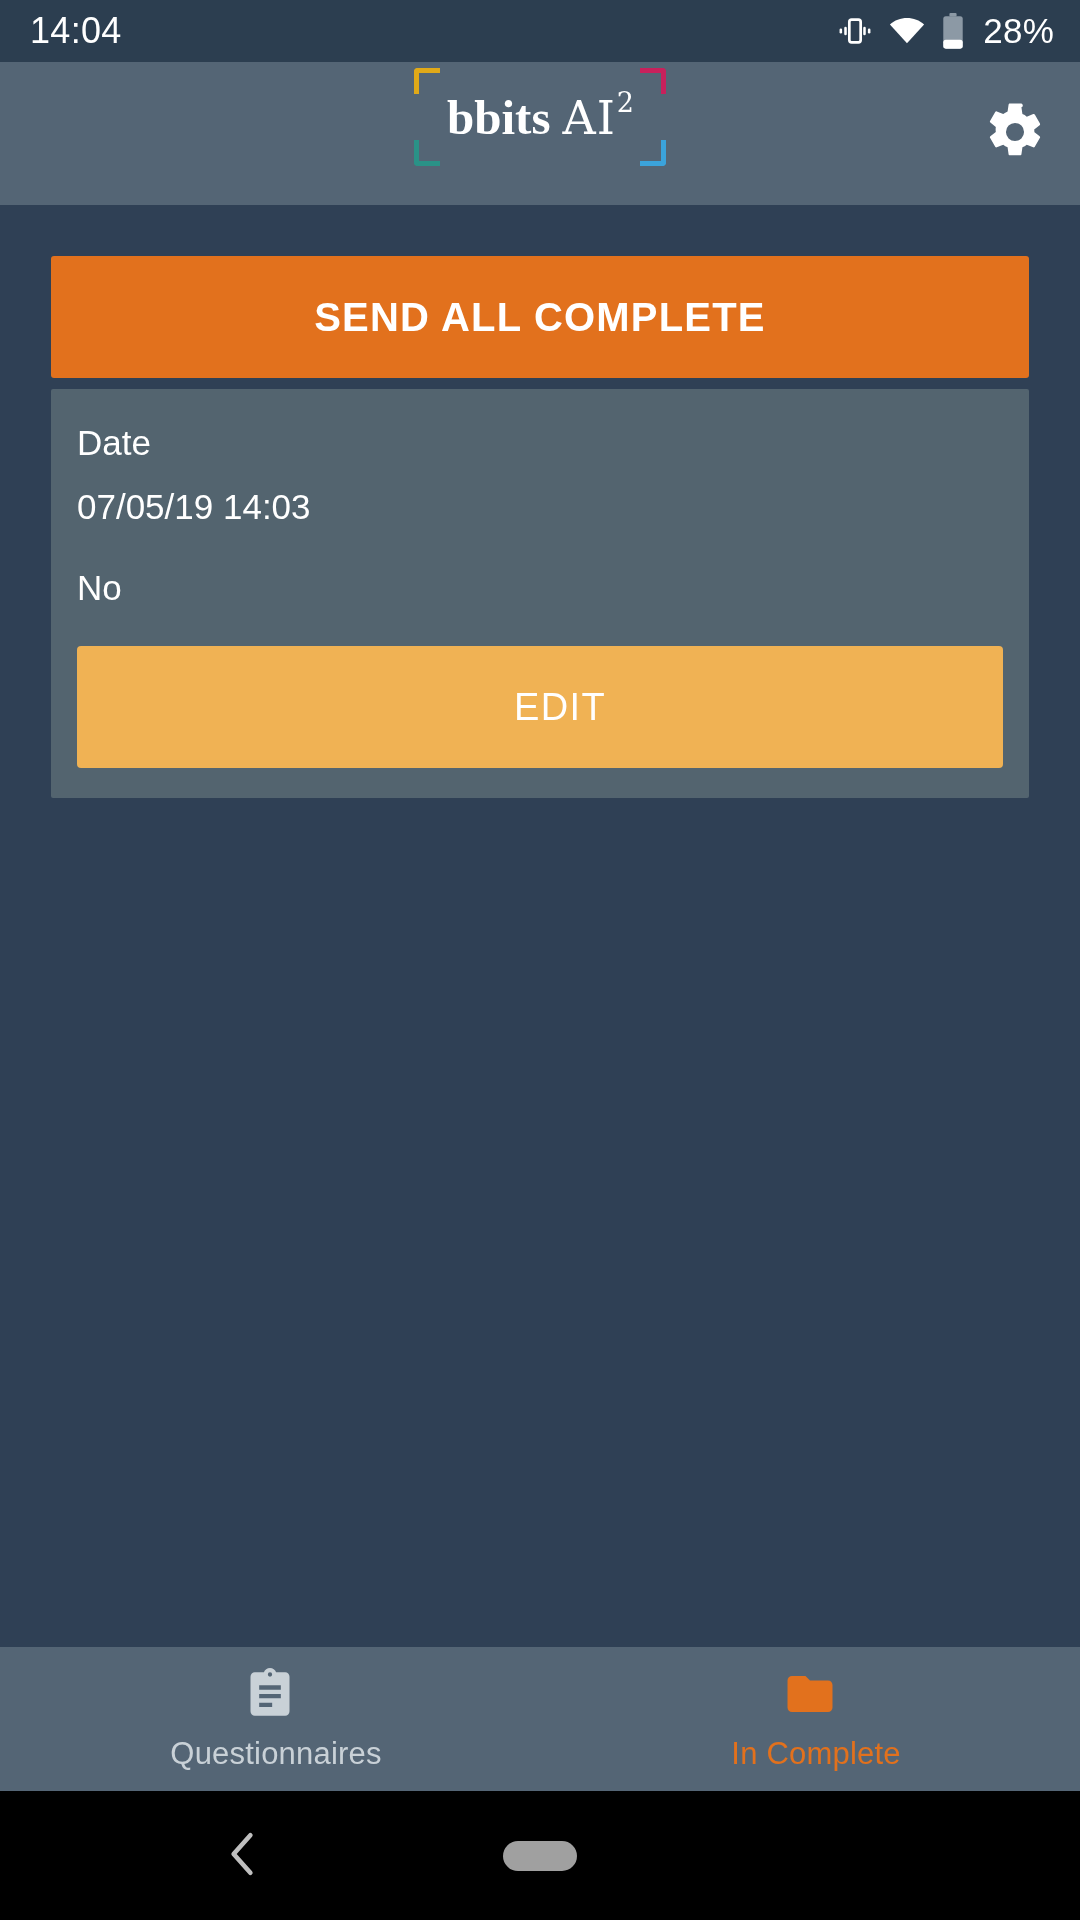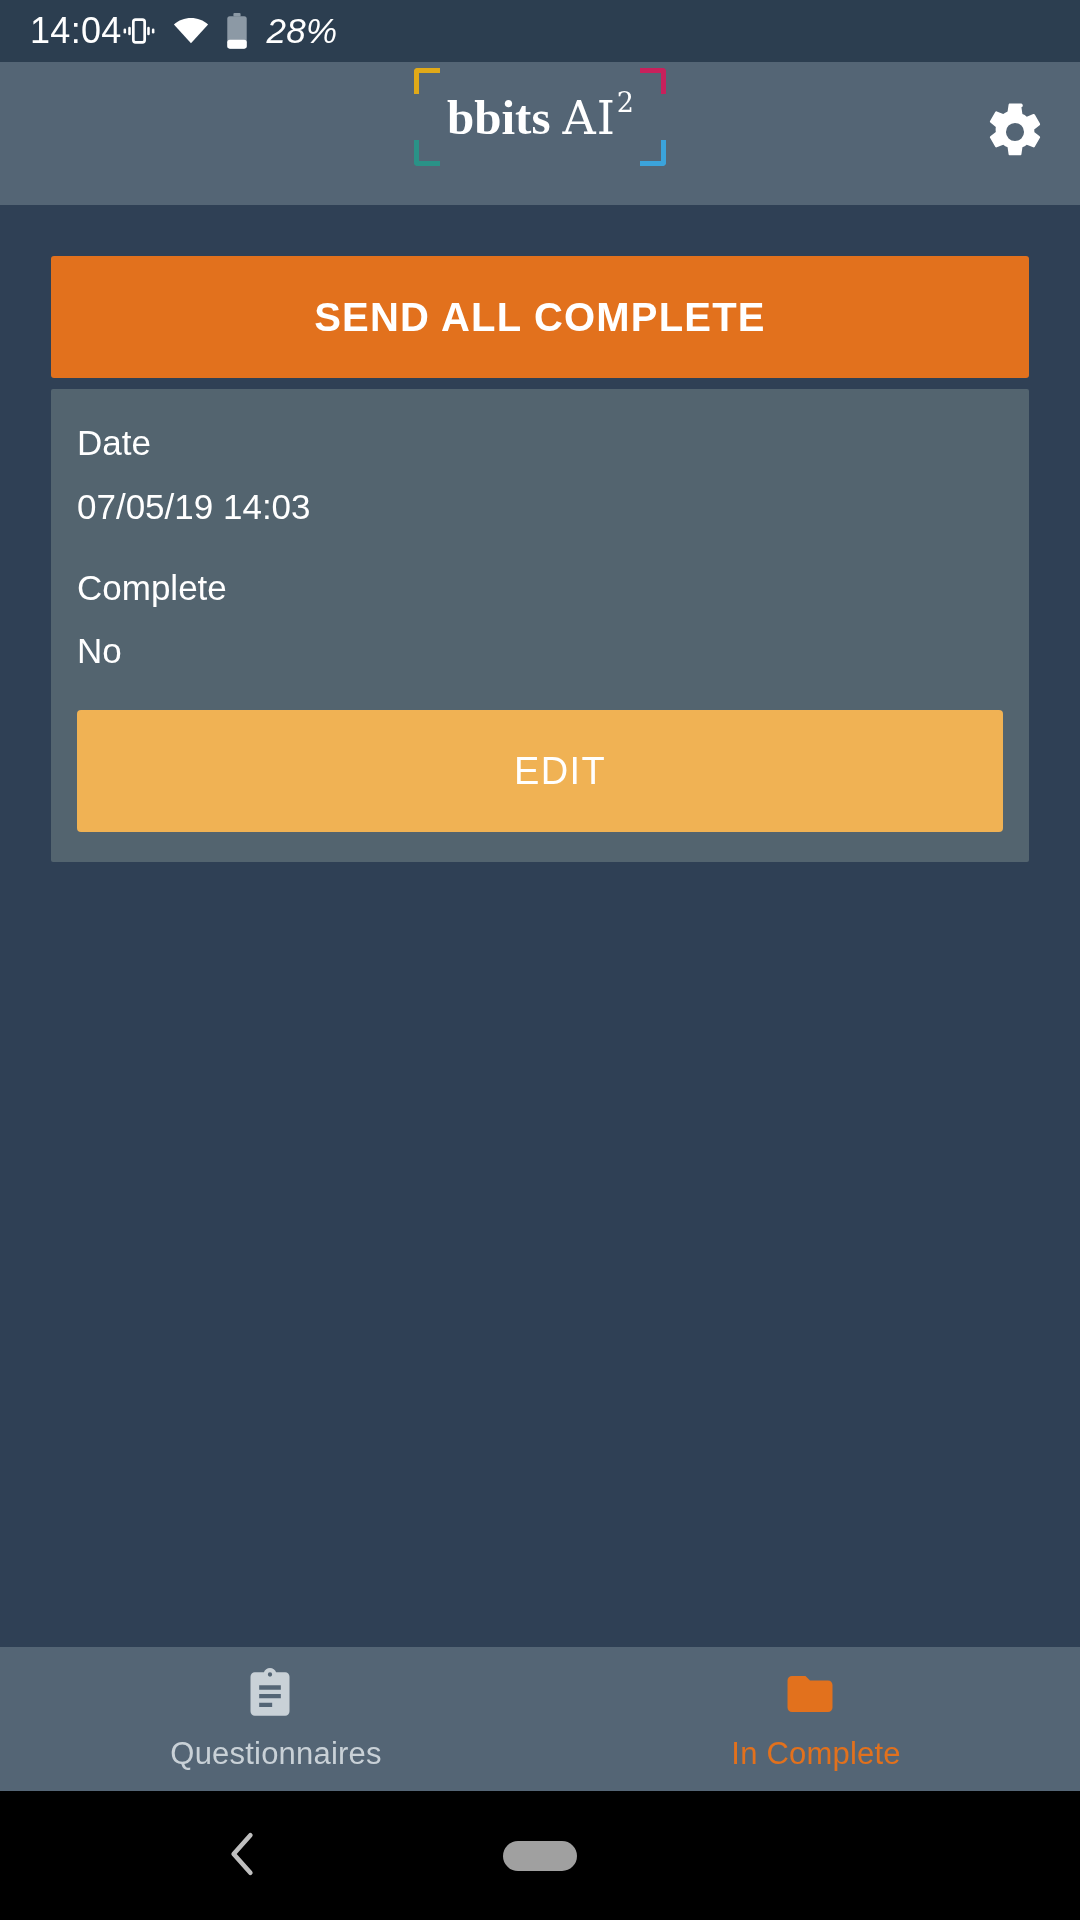--- a/index.html
+++ b/index.html
@@ -21,41 +21,41 @@
 
   
   .status-bar {
     position: absolute;
     top: 0; left: 0;
     width: 1080px;
     height: 62px;
     background: #2C3E50;
     display: flex;
     align-items: center;
+    justify-content: space-between;
     padding: 0 26px 0 30px;
   }
   .status-clock {
     color: #FFFFFF;
     font-size: 36px;
     font-weight: 500;
     letter-spacing: 0.3px;
   }
   .status-right {
     display: flex;
     align-items: center;
     gap: 17px;
   }
   .status-right svg { display: block; }
   .battery-pct {
     color: #FFFFFF;
     font-size: 35px;
     font-weight: 500;
     letter-spacing: 0.2px;
     margin-left: 2px;
-    font-style: italic;
   }
 
   
   .app-header {
     position: absolute;
     top: 62px; left: 0;
     width: 1080px;
     height: 143px;
     background: #546575;
     display: flex;
@@ -304,21 +304,20 @@
 
     <div class="record-card">
 
 
       <div class="field-group">
         <div class="field-label">Date</div>
         <div class="field-value">07/05/19 14:03</div>
       </div>
 
       <div class="field-group">
-        <div class="field-label">Complete</div>
         <div class="field-value">No</div>
       </div>
 
       <div class="card-actions">
         <button class="card-btn edit">EDIT</button>
       </div>
 
     </div>
   </div>
 

